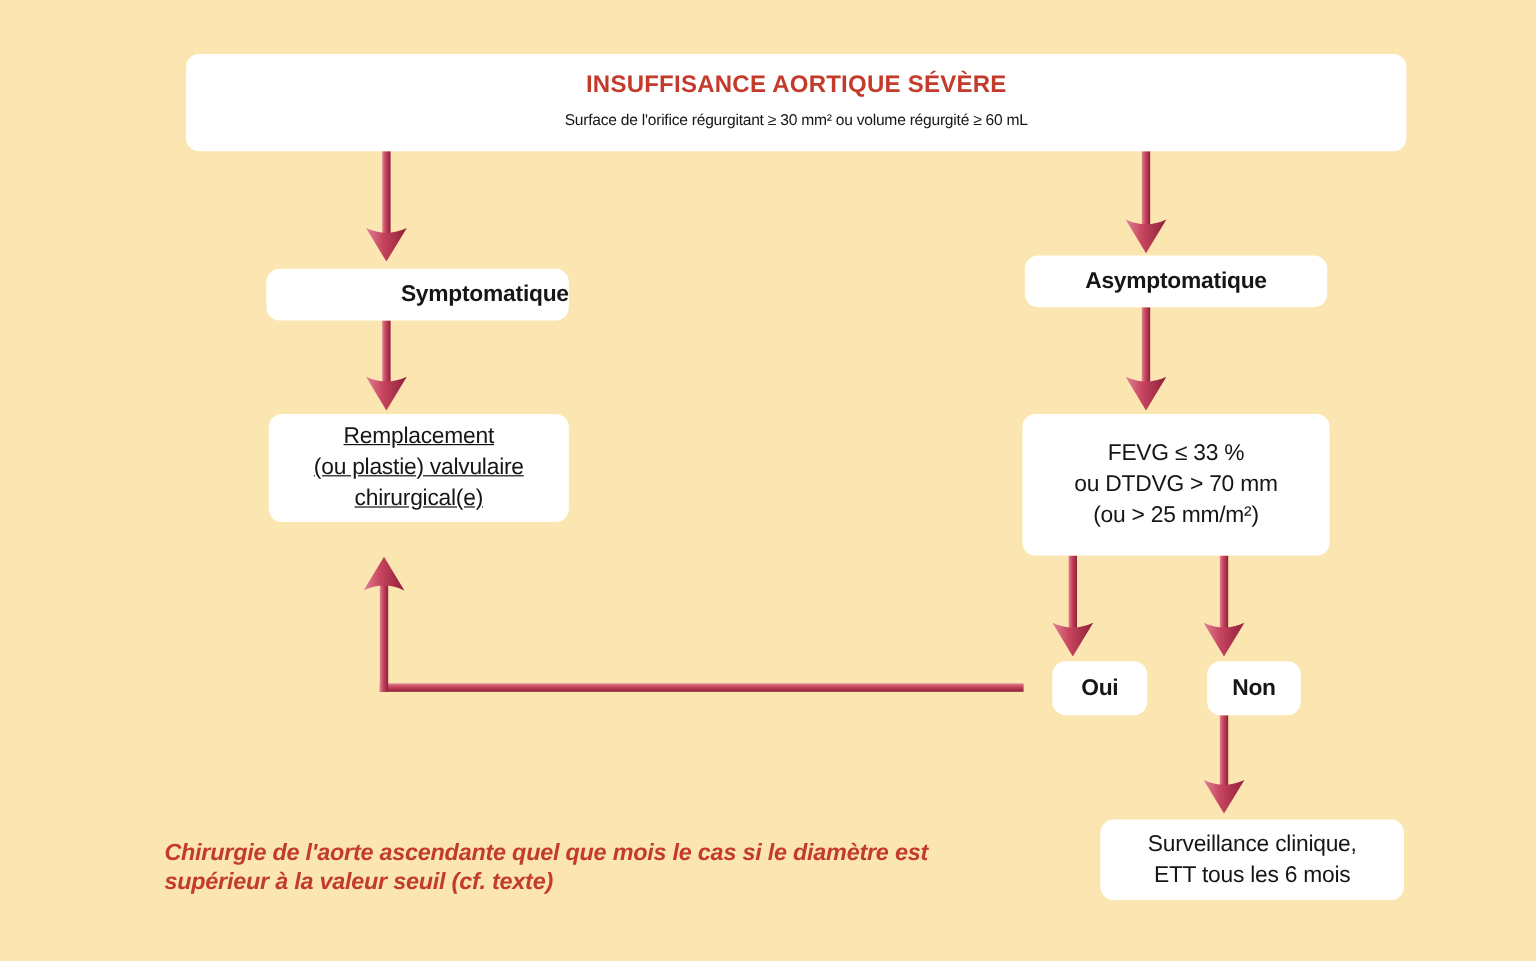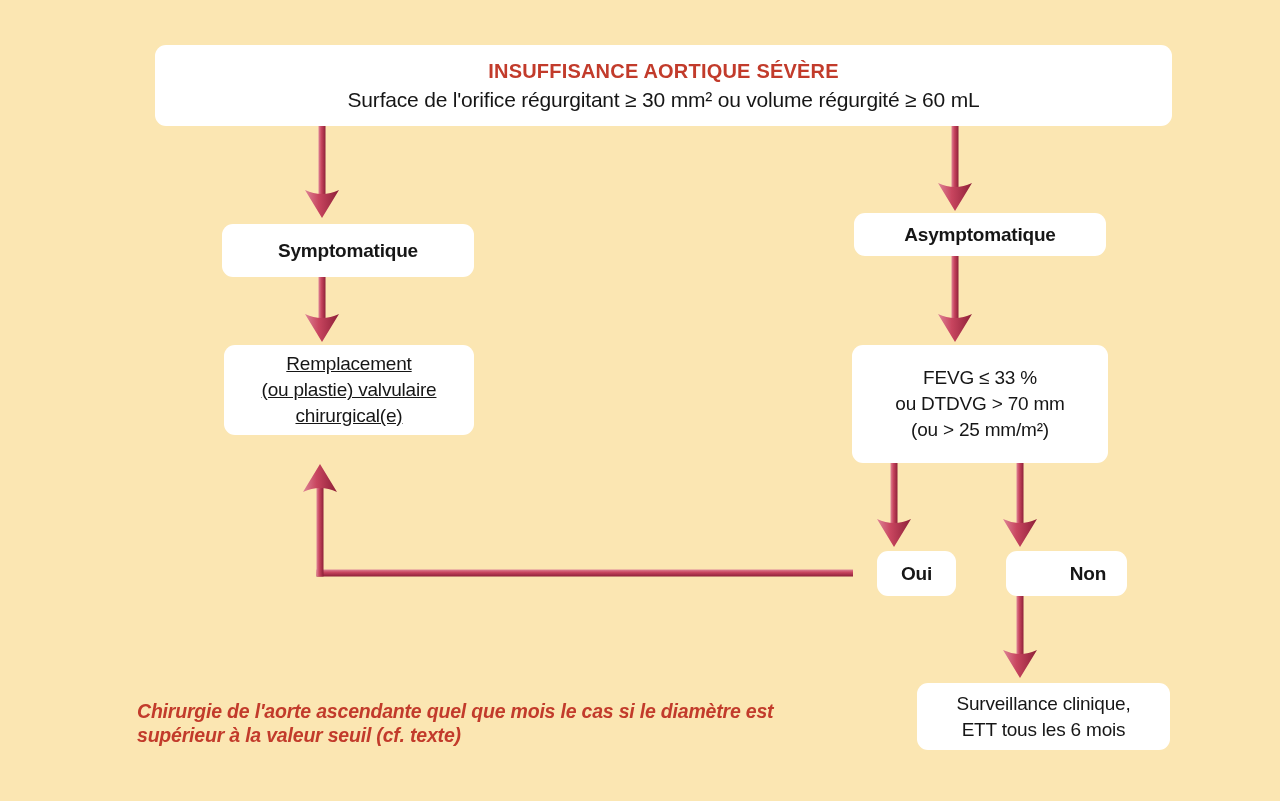--- a/index.html
+++ b/index.html
@@ -18,21 +18,21 @@
   .box{
     position:absolute;background:var(--box_bg);border-radius:11px;
     display:flex;flex-direction:column;align-items:center;justify-content:center;
     text-align:center;font-size:19px;line-height:26px;letter-spacing:-0.2px;margin-left:24px;
   }
   .bold{font-weight:700;}
   .title{
     color:var(--accent_red);font-weight:700;font-size:20px;letter-spacing:0.2px;
     margin-bottom:3px;
   }
-  .subtitle{font-size:21px;}
+  .subtitle{font-size:13px;}
   #arrow-layer{position:absolute;left:0;top:0;pointer-events:none;}
   .footnote{
     position:absolute;left:137px;top:699px;width:680px;
     color:var(--accent_red);font-weight:700;font-style:italic;
     font-size:19.5px;line-height:24px;letter-spacing:-0.2px;
   }
 </style>
 </head>
 <body>
 
@@ -90,21 +90,21 @@
     <rect x="316.5" y="486" width="7" height="90.5" fill="url(#gh)"></rect>
     <path d="M320 464 L303 492 Q320 484 337 492 Z" fill="url(#gh)"></path>
   </g>
 </svg>
 
 <div class="box" style="left:131px;top:45px;width:1017px;height:81px;">
   <div class="title">INSUFFISANCE AORTIQUE SÉVÈRE</div>
   <div class="subtitle">Surface de l'orifice régurgitant ≥ 30 mm² ou volume régurgité ≥ 60 mL</div>
 </div>
 
-<div class="box bold" style="left:198px;top:224px;width:252px;height:53px;">
+<div class="box bold" style="left:198px;top:224px;width:252px;height:43px;align-items:flex-end;">
   <div>Symptomatique</div>
 </div>
 
 <div class="box bold" style="left:830px;top:213px;width:252px;height:43px;border-radius:11px;">
   <div>Asymptomatique</div>
 </div>
 
 <div class="box" style="left:200px;top:345px;width:250px;height:90px;text-decoration:underline;">
   <div>Remplacement</div>
   <div>(ou plastie) valvulaire</div>
@@ -114,21 +114,21 @@
 <div class="box" style="left:828px;top:345px;width:256px;height:118px;">
   <div>FEVG ≤ 33 %</div>
   <div>ou DTDVG &gt; 70 mm</div>
   <div>(ou &gt; 25 mm/m²)</div>
 </div>
 
 <div class="box bold" style="left:853px;top:551px;width:79px;height:45px;">
   <div>Oui</div>
 </div>
 
-<div class="box bold" style="left:982px;top:551px;width:78px;height:45px;padding-left:43px;">
+<div class="box bold" style="left:982px;top:551px;width:78px;height:45px;">
   <div>Non</div>
 </div>
 
 <div class="box" style="left:893px;top:683px;width:253px;height:67px;">
   <div>Surveillance clinique,</div>
   <div>ETT tous les 6 mois</div>
 </div>
 
 <div class="footnote">
   <div>Chirurgie de l'aorte ascendante quel que mois le cas si le diamètre est</div>

